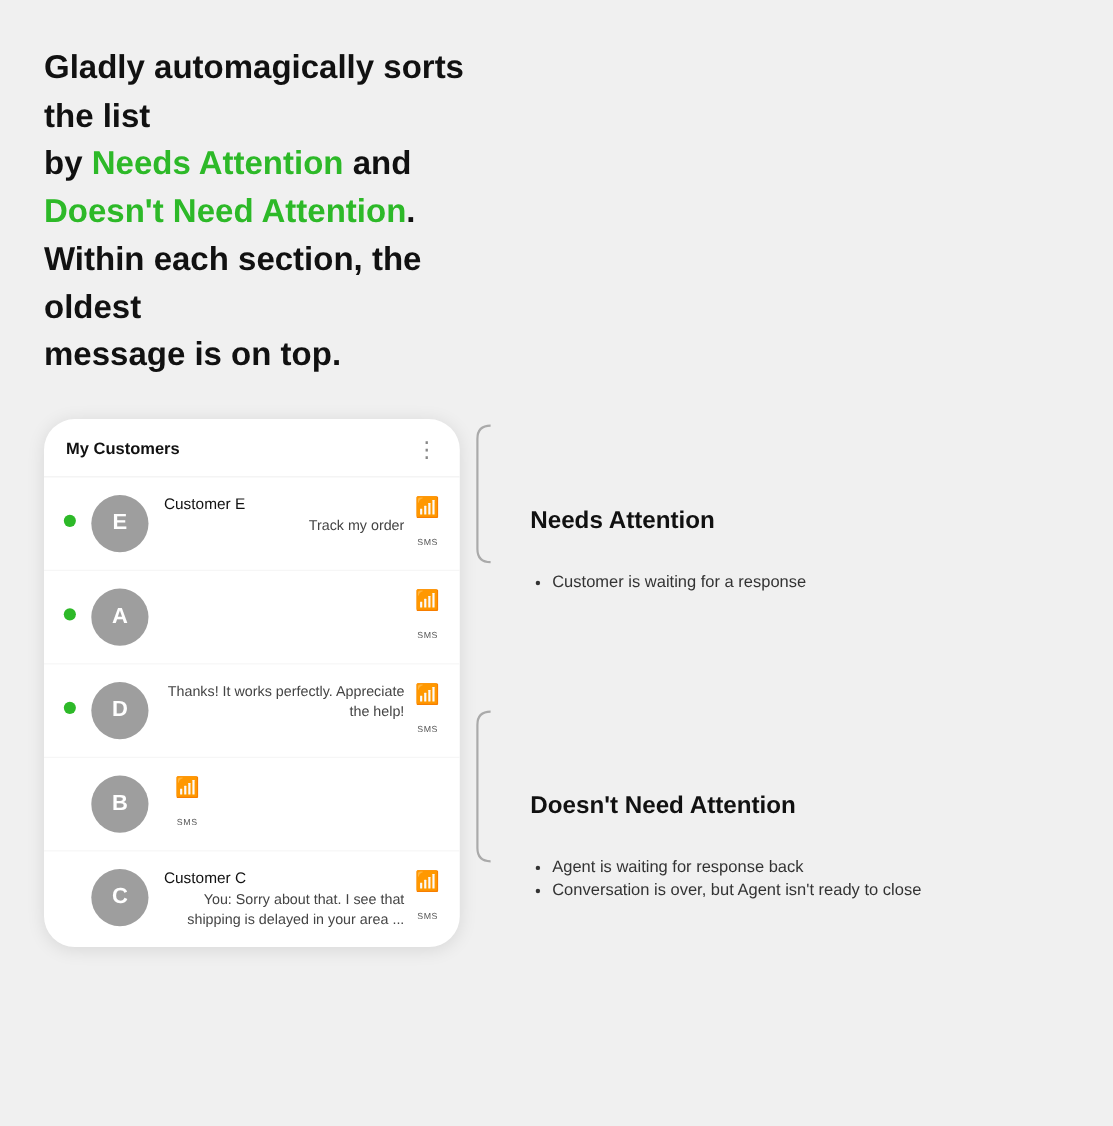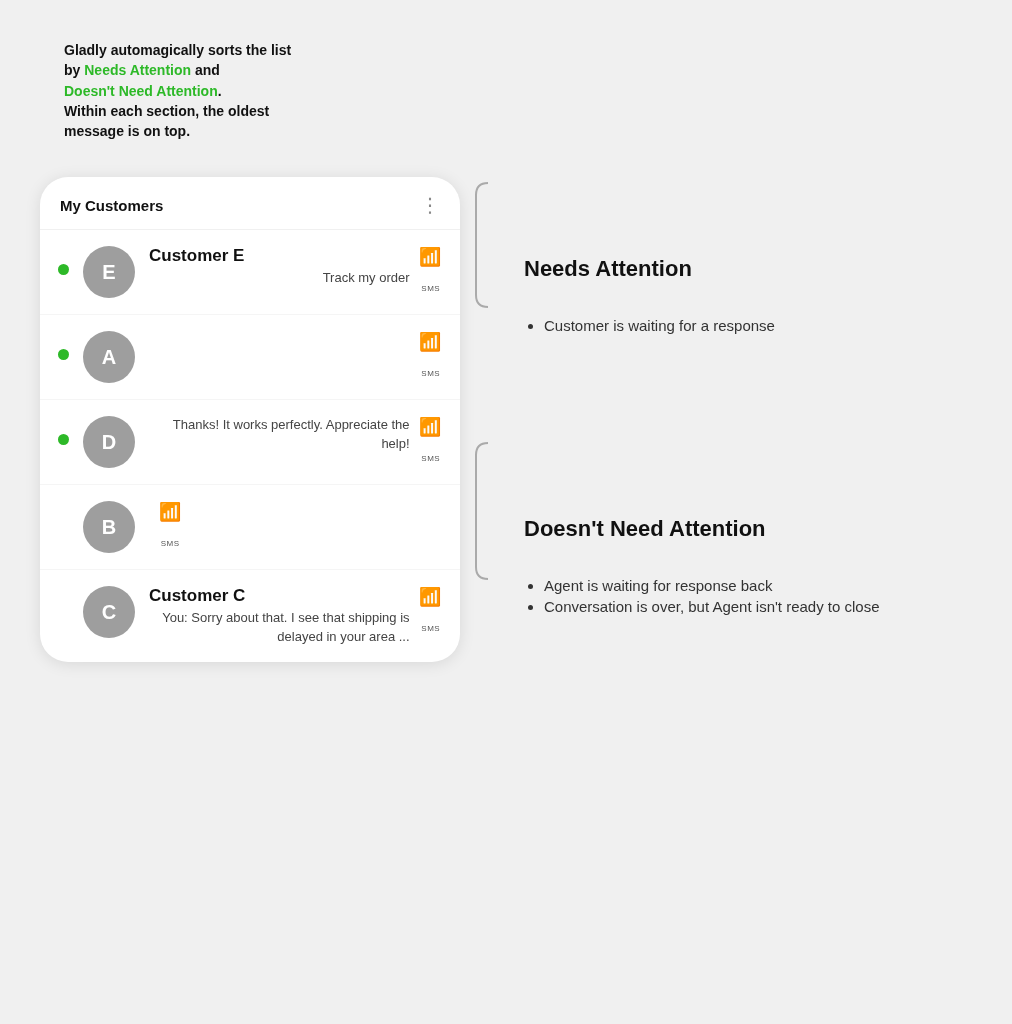--- a/index.html
+++ b/index.html
@@ -7,44 +7,43 @@
     body {
       background: #f0f0f0;
       font-family: -apple-system, BlinkMacSystemFont, 'Segoe UI', Helvetica, Arial, sans-serif;
       width: 1012px;
       min-height: 1024px;
       padding: 40px;
     }
 
     .intro-text {
       max-width: 400px;
-      font-size: 14px;
+      font-size: 30px;
       font-weight: 700;
       line-height: 1.45;
       color: #111;
       margin-bottom: 36px;
-      margin-left: 24px;
     }
 
     .intro-text .green {
       color: #2db928;
     }
 
     .main-layout {
       display: flex;
       flex-direction: row;
       gap: 0;
       align-items: flex-start;
     }
 
     
     .card {
       background: #fff;
       border-radius: 28px;
-      width: 420px;
+      width: 378px;
       box-shadow: 0 2px 16px rgba(0,0,0,0.10);
       overflow: hidden;
       flex-shrink: 0;
     }
 
     .card-header {
       display: flex;
       align-items: center;
       justify-content: space-between;
       padding: 18px 20px 14px 20px;
@@ -106,22 +105,22 @@
       margin: 0 14px;
       flex-shrink: 0;
     }
 
     .customer-info {
       flex: 1;
       min-width: 0;
     }
 
     .customer-name {
-      font-size: 17px;
-      font-weight: 700;
+      font-size: 14px;
+      font-weight: 400;
       color: #111;
       margin-bottom: 3px;
     }
 
     .customer-message {
       font-size: 13px;
       color: #444;
       line-height: 1.4;
       text-align: right;
     }

